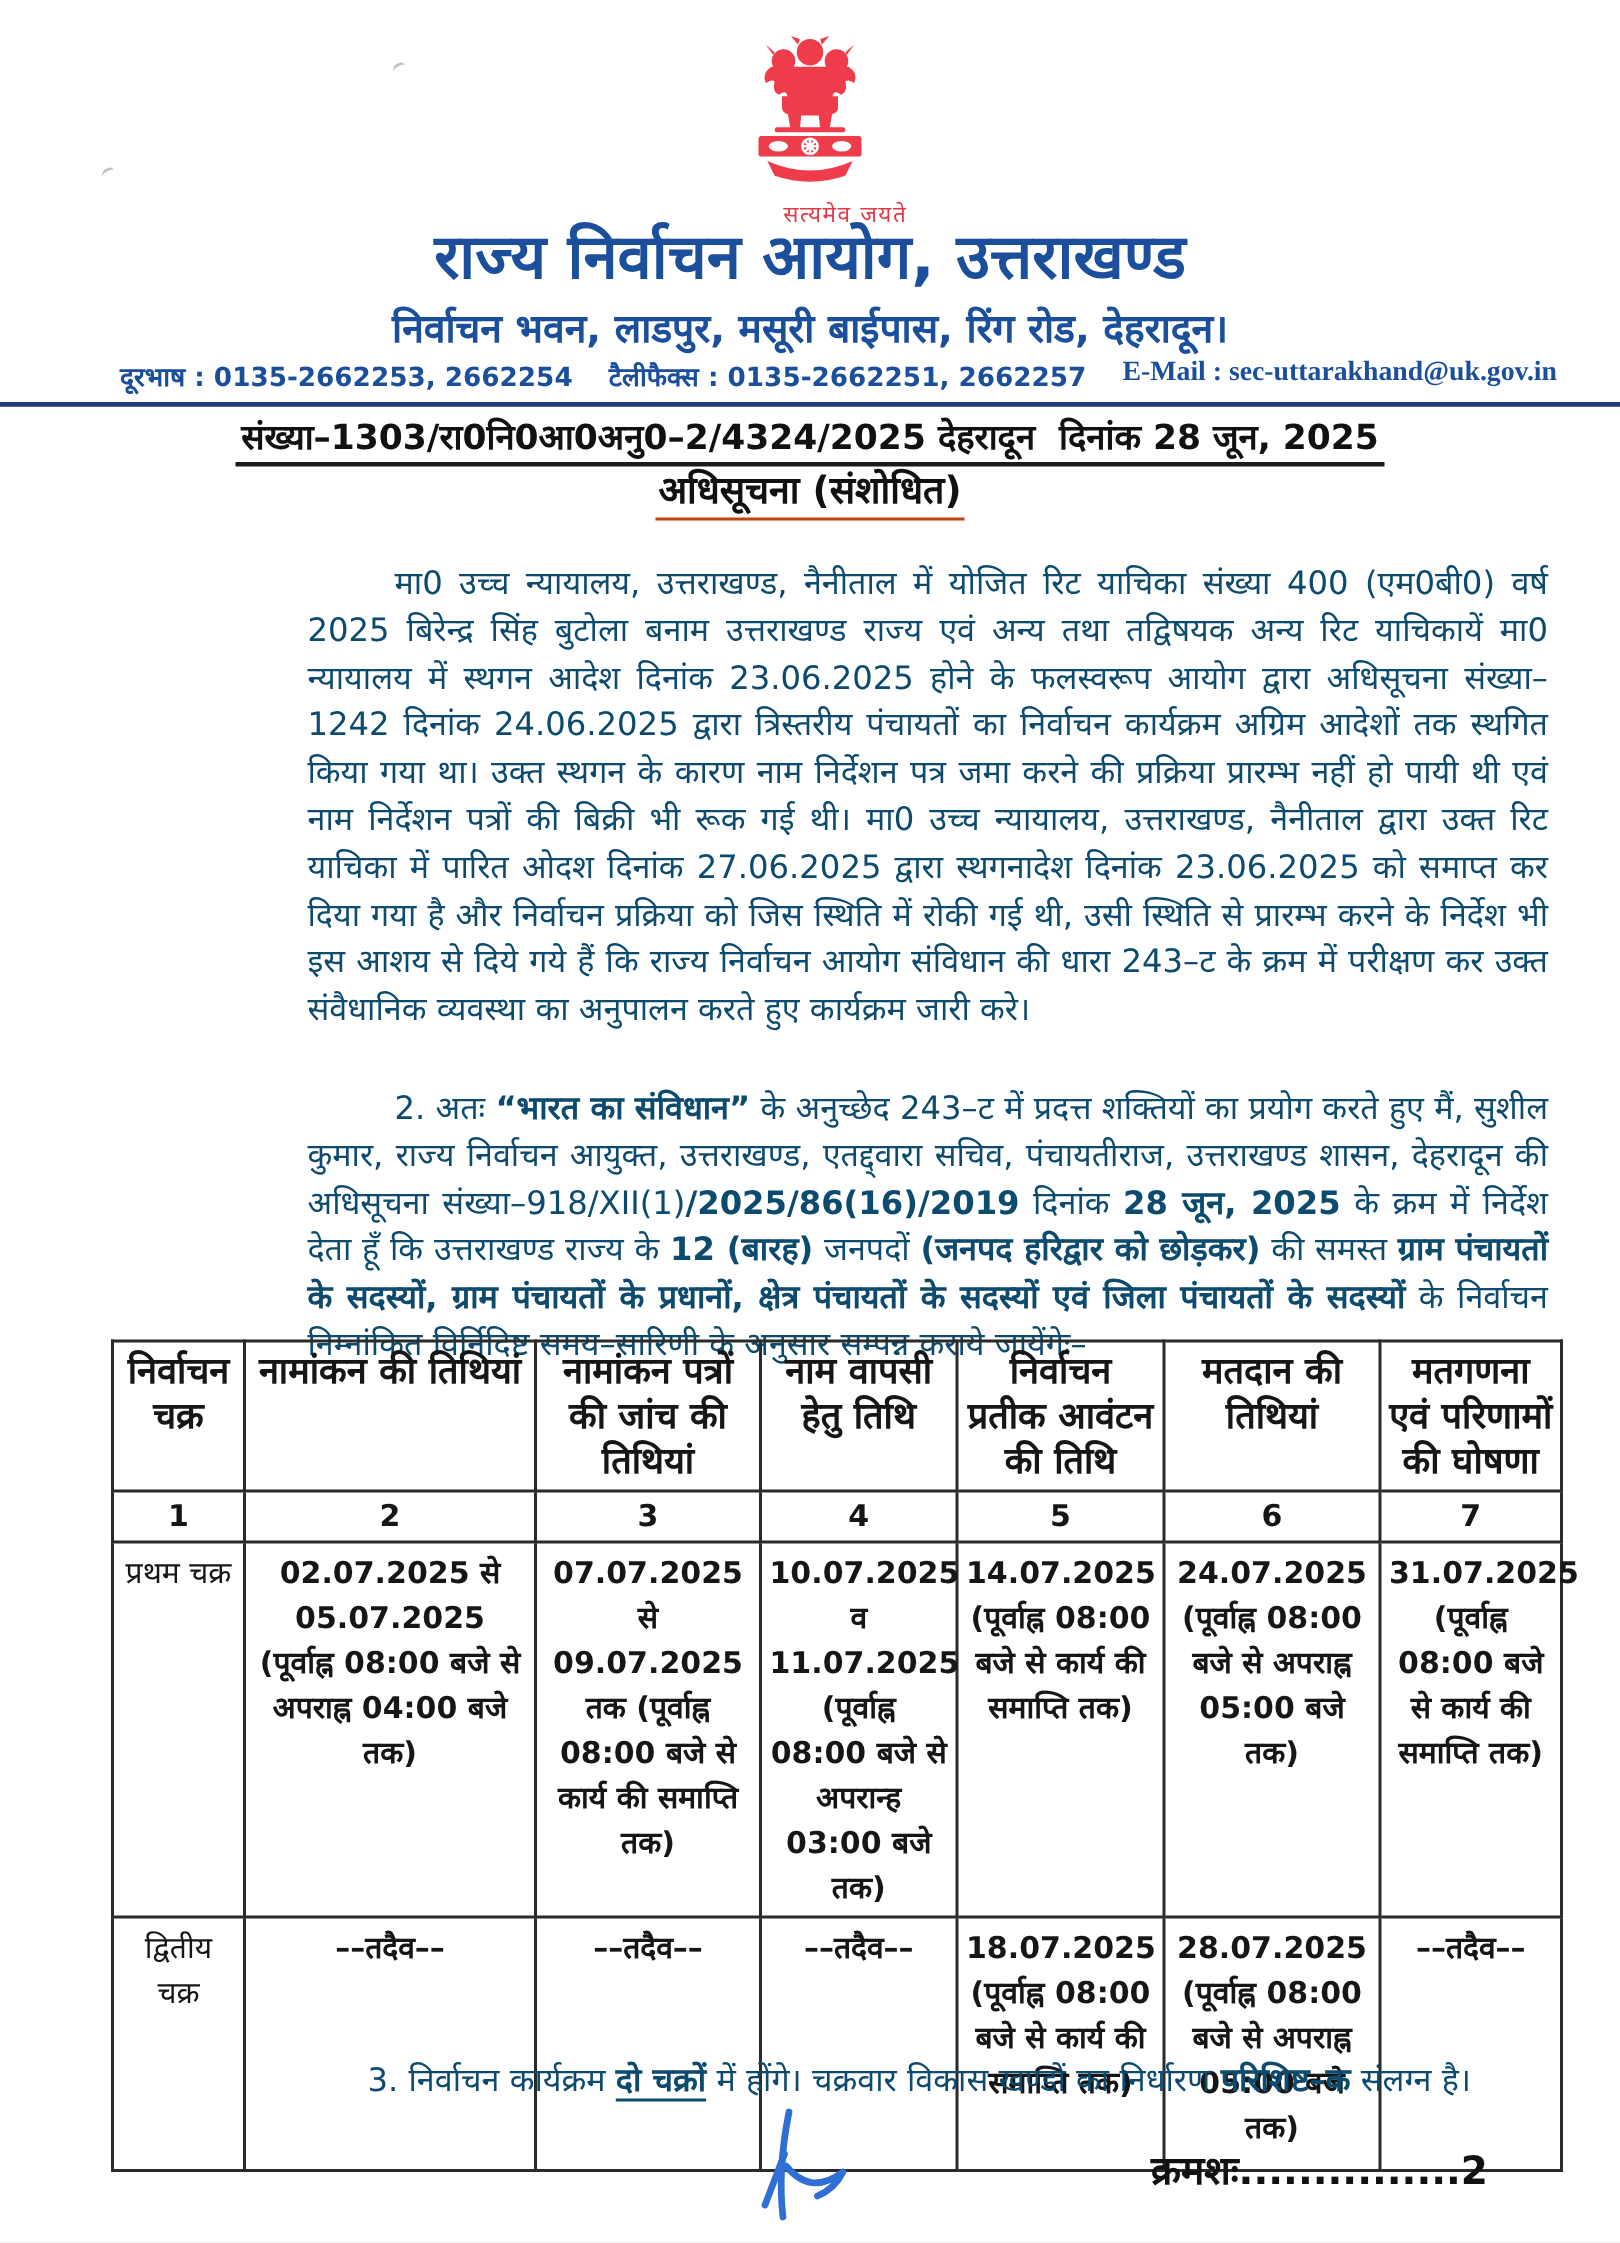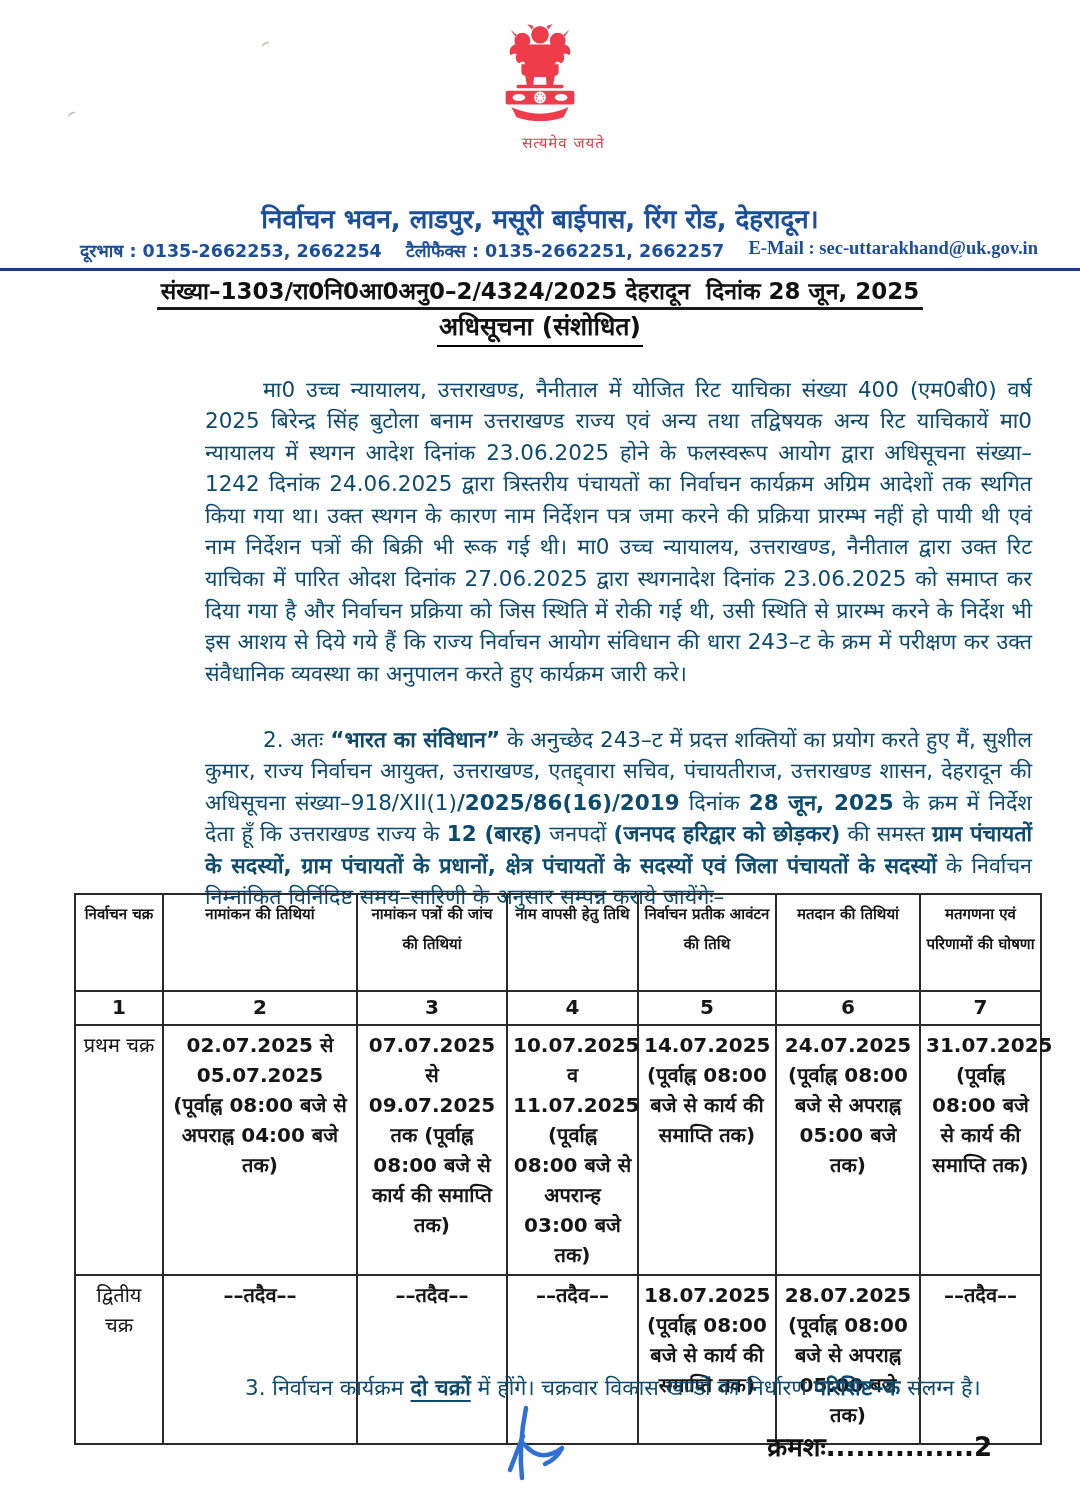--- a/index.html
+++ b/index.html
@@ -36,42 +36,42 @@
   }
   .reference-line{
     position:absolute;top:274px;left:0;width:100%;text-align:center;
     font-size:23px;font-weight:bold;color:#111;
   }
   .reference-line span{border-bottom:3px solid #1a1a1a;padding:0 4px 3px 4px;}
   .doc-title{
     position:absolute;top:308px;left:0;width:100%;text-align:center;
     font-size:25px;font-weight:bold;color:#111;
   }
-  .doc-title span{border-bottom:2px solid #000000;padding:0 2px 4px 2px;}
+  .doc-title span{border-bottom:2px solid #c2410c;padding:0 2px 4px 2px;}
   
   .body-para{
     position:absolute;left:185px;width:827px;
     font-size:21.5px;line-height:31.6px;text-align:justify;color:#0c4a6e;margin-left:20px;
   }
   #para1{top:352px;text-indent:58px;}
   #para2{top:702px;text-indent:58px;}
   #para3{top:1350px;left:155px;width:857px;text-indent:70px;}
   .b{font-weight:bold;}
   .u{text-decoration:underline;text-decoration-thickness:2px;text-underline-offset:5px;}
   
   .schedule-table{
     position:absolute;top:893px;left:74px;
     border-collapse:collapse;table-layout:fixed;width:966px;
     font-size:20px;color:#161616;
   }
   .schedule-table th,.schedule-table td{
     border:2px solid #2a2a2a;vertical-align:top;text-align:center;
     padding:4px 5px;line-height:30px;box-sizing:border-box;font-weight:bold;
   }
-  .schedule-table th{font-weight:bold;font-size:15px;height:97px;margin-top:13px;}
+  .schedule-table th{font-weight:bold;font-size:24px;height:97px;margin-top:13px;}
   .schedule-table tr.num-row td{font-weight:bold;height:34px;padding:0 4px;}
   .schedule-table tr.data-row-1 td{height:168px;}
   .schedule-table tr.data-row-2 td{height:169px;}
   .schedule-table td.cycle{font-weight:normal;}
   
   .signature{position:absolute;top:1398px;left:492px;}
   .continuation{
     position:absolute;top:1428px;right:88px;
     font-size:26px;font-weight:bold;color:#111;
   }
@@ -108,20 +108,21 @@
         <path d="M64,71.8 v10.4 M58.8,77 h10.4 M60.3,73.3 l7.4,7.4 M67.7,73.3 l-7.4,7.4"></path>
       </g>
       <g fill="#ffffff">
         <ellipse cx="42.5" cy="77" rx="6.5" ry="3.6"></ellipse>
         <ellipse cx="85.5" cy="77" rx="6.5" ry="3.6"></ellipse>
       </g>
     </svg>
     <span class="emblem-motto">सत्यमेव जयते</span>
   </div>
 
+  <div class="org-name">राज्य निर्वाचन आयोग, उत्तराखण्ड</div>
   <div class="org-address">निर्वाचन भवन, लाडपुर, मसूरी बाईपास, रिंग रोड, देहरादून।</div>
 
   <div class="contact-row">
     <span class="phone">दूरभाष : 0135-2662253, 2662254</span>
     <span class="fax">टैलीफैक्स : 0135-2662251, 2662257</span>
     <span class="email">E-Mail : sec-uttarakhand@uk.gov.in</span>
   </div>
 
   <div class="header-rule"></div>
 

